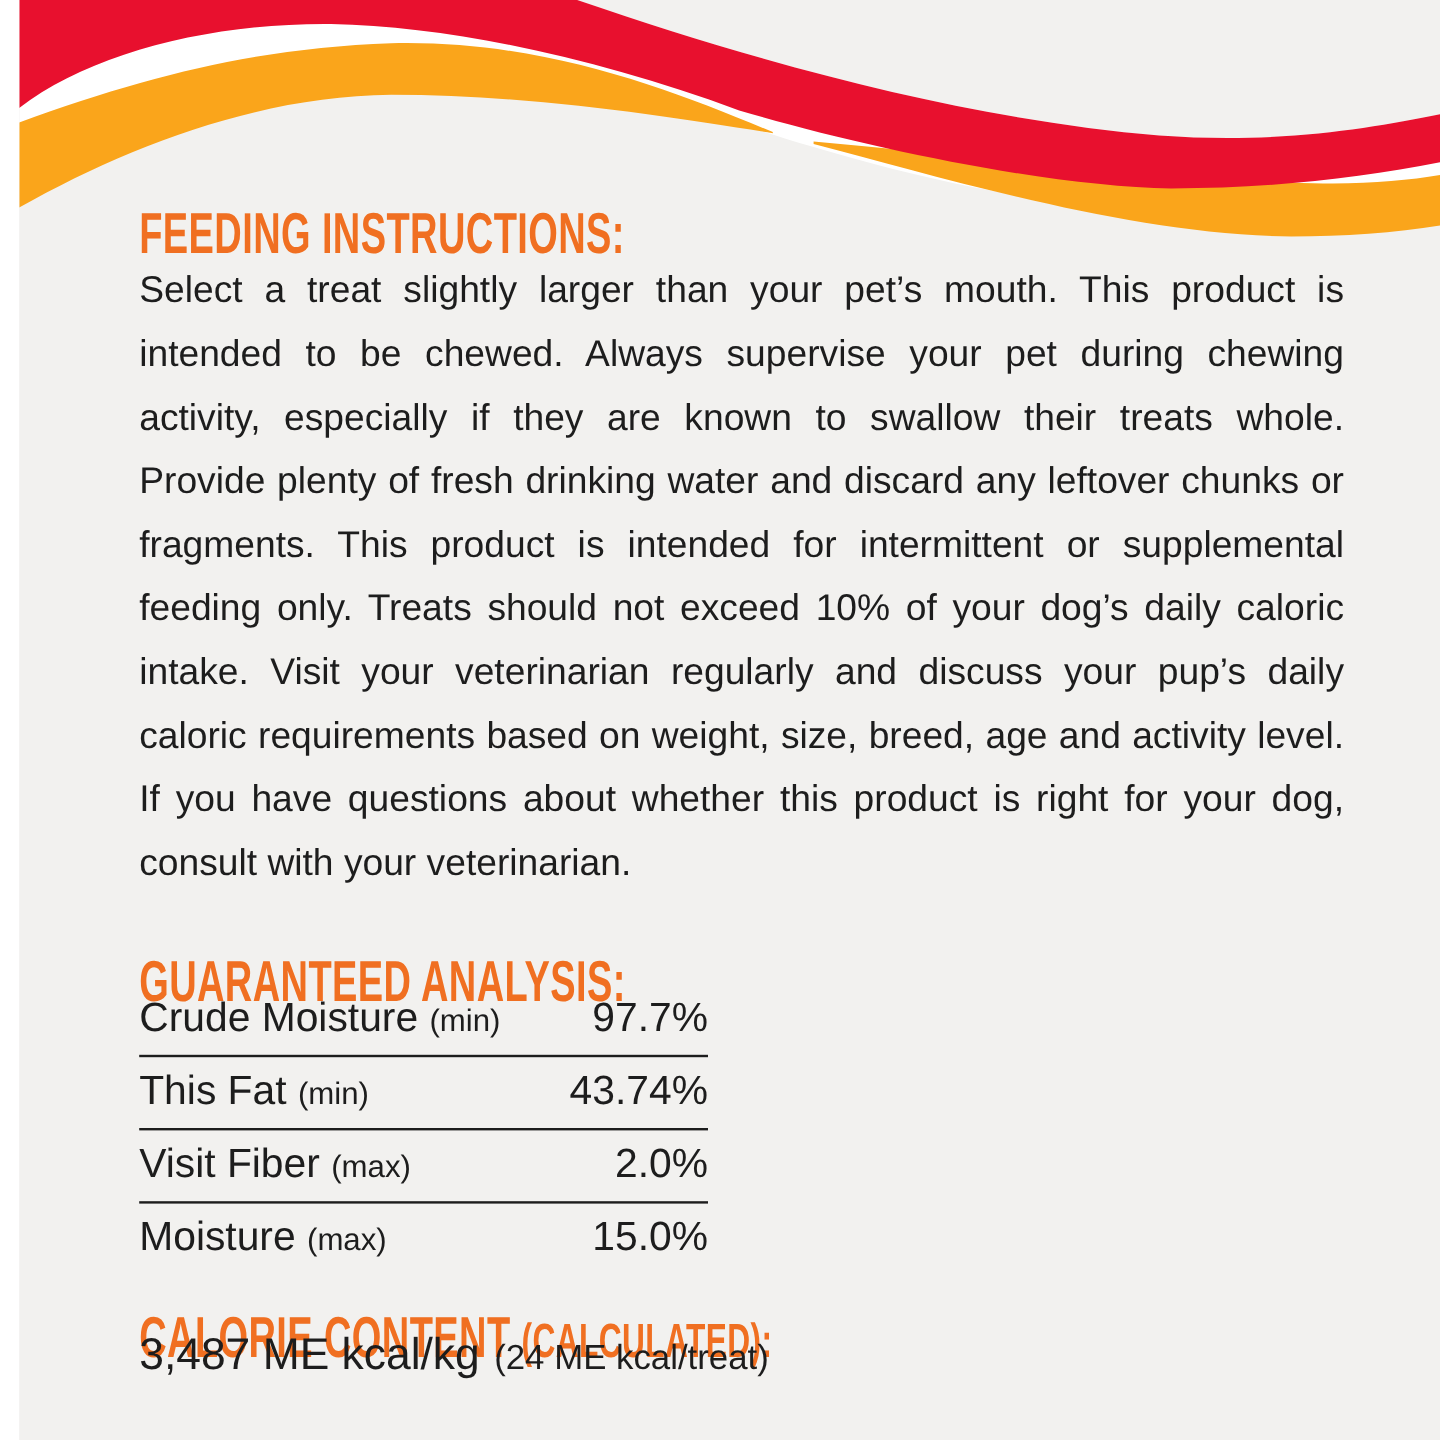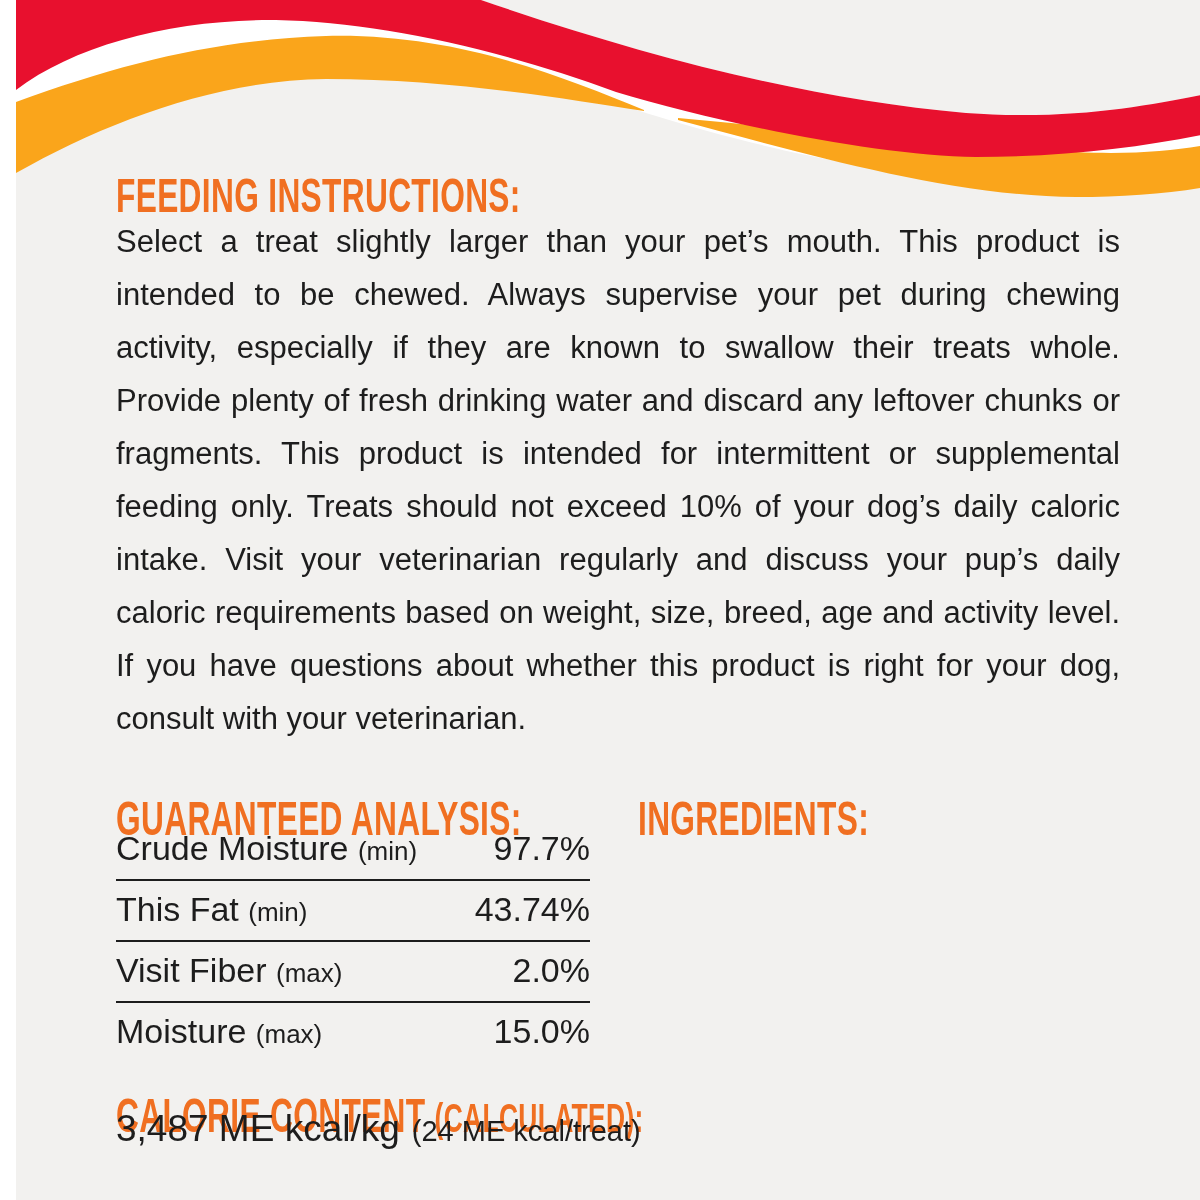--- a/index.html
+++ b/index.html
@@ -122,16 +122,15 @@
     </div>
   </div>
 
   <h2 class="heading calorie-heading"><span class="cond"><span>CALORIE CONTENT</span> <span class="heading-small-part">(CALCULATED):</span></span></h2>
 
   <div class="calorie-line">
     <span>3,487 ME kcal/kg</span>
     <span class="calorie-note">(24 ME kcal/treat)</span>
   </div>
 
-  <h2 class="heading ingredients-heading"><span class="cond">INGREDIENTS:</span></h2>
 
 
 </div>
 
 </body></html>

